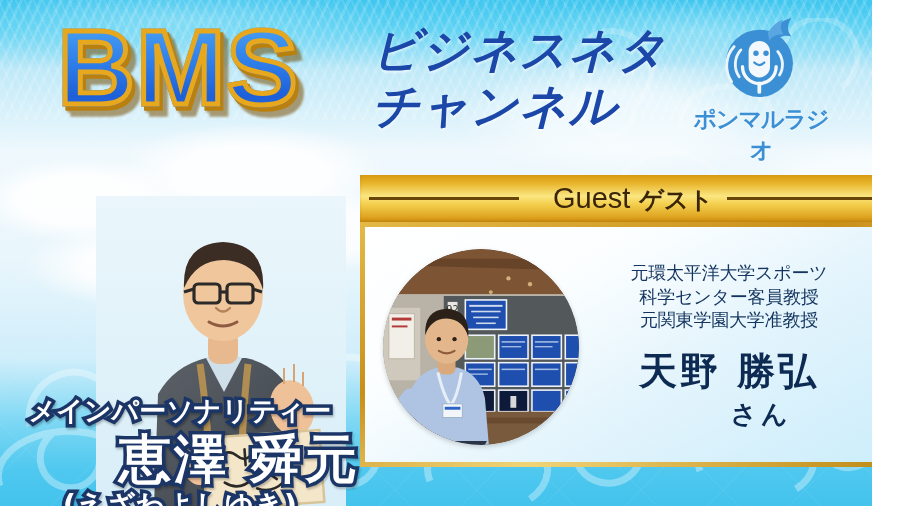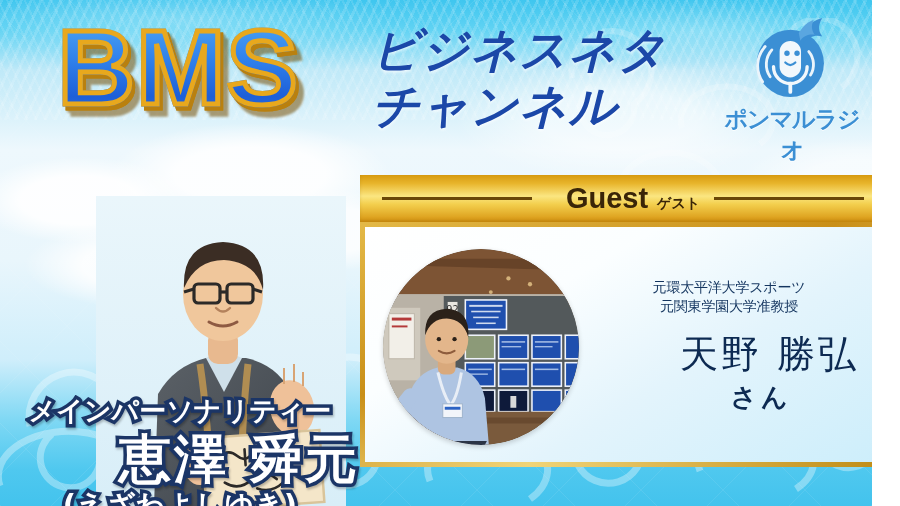--- a/index.html
+++ b/index.html
@@ -76,21 +76,21 @@
   .jtitle {
     position:absolute; left:372px; top:22px;
     font-family:"DejaVu Sans", sans-serif;
     font-weight:bold; font-size:47px; line-height:1.20;
     color:#1b47a8; letter-spacing:1px;
     text-shadow:0 2px 3px rgba(255,255,255,.65);
     font-style:italic;
   }
 
   
-  .radiologo { position:absolute; right:5px; top:18px; width:150px; text-align:center;margin-left:44px; }
+  .radiologo { position:absolute; right:36px; top:18px; width:150px; text-align:center;margin-left:44px; }
   .radiologo .mark { width:84px; height:84px; margin:0 auto; display:block; }
   .radiologo .wordmark {
     margin-top:2px;
     font-family:"DejaVu Sans", sans-serif;
     font-weight:bold; font-size:23px; letter-spacing:-1px;
     color:#3b8fd4;
     text-shadow:0 1px 0 rgba(255,255,255,.8);
   }
 
   
@@ -99,25 +99,25 @@
   .guest-head {
     position:relative; height:47px; width:100%;
     background:linear-gradient(180deg,#d79b10 0%,#e8b52c 18%,#fbe681 45%,#f3cf4e 62%,#d79410 100%);
     display:flex; align-items:center; justify-content:center; gap:14px;
     box-shadow:inset 0 -2px 3px rgba(120,80,0,.22);
   }
   .guest-head .rule { flex:1; height:3px; background:#6a4708; max-width:150px; }
   .guest-head .labels { display:flex; align-items:baseline; gap:9px; white-space:nowrap; }
   .guest-head .g-en {
     font-family:"Liberation Sans", sans-serif;
-    font-weight:bold; font-size:29px; color:#3a2508; letter-spacing:0px;margin-left:20px;
+    font-weight:normal; font-size:29px; color:#3a2508; letter-spacing:0px;margin-left:20px;
   }
   .guest-head .g-ja {
     font-family:"DejaVu Sans", sans-serif;
-    font-weight:bold; font-size:14px; color:#3a2508;
+    font-weight:bold; font-size:24px; color:#3a2508;
   }
 
   .guest-body {
     position:relative;
     height:245px; width:100%;
     border:5px solid;
     border-image:linear-gradient(160deg,#e3b846,#c98f18 40%,#f0d477 70%,#c08c16) 1;
     background:linear-gradient(150deg,#ffffff 0%,#fbfeff 32%,#e3f4fc 62%,#cdeefb 100%);
     display:flex; align-items:center;
   }
@@ -127,27 +127,27 @@
     position:absolute; left:18px; top:22px;
     width:196px; height:196px; border-radius:50%;
     overflow:hidden;
     box-shadow:0 2px 5px rgba(0,0,0,.18);
   }
   .guest-photo svg { display:block; width:100%; height:100%; }
 
   .guest-info { flex:1; padding:14px 22px 10px 2px; }
   .guest-cred {
     font-family:"DejaVu Sans", sans-serif;
-    font-size:14px; line-height:1.33; color:#14355f;
+    font-size:18px; line-height:1.33; color:#14355f;
     text-align:center; letter-spacing:-.2px;
   }
   .guest-name {
-    margin-top:14px; text-align:right;
+    margin-top:14px; text-align:center;
     font-family:"DejaVu Serif", serif;
-    font-weight:normal; font-size:38px; color:#0d2a52;
+    font-weight:bold; font-size:38px; color:#0d2a52;
     letter-spacing:3px;
   }
   .guest-san {
     margin-top:0; text-align:center; padding-left:64px;
     font-family:"DejaVu Serif", serif;
     font-weight:bold; font-size:26px; color:#0d2a52; letter-spacing:4px;
   }
 
   
   .host-photo { position:absolute; left:96px; top:196px; width:250px; height:310px; }
@@ -399,20 +399,21 @@
 
               <path d="M28 196 H106 L104 200 H30 Z" fill="#2b3445"></path>
             </g>
           </svg>
         </div>
       </div>
 
       <div class="guest-info">
         <div class="guest-cred">
           <div>元環太平洋大学スポーツ</div>
+          <div>科学センター客員教授</div>
           <div>元関東学園大学准教授</div>
         </div>
         <div class="guest-name">天野 勝弘</div>
         <div class="guest-san">さん</div>
       </div>
 
     </div>
   </div>
 
 </div>

